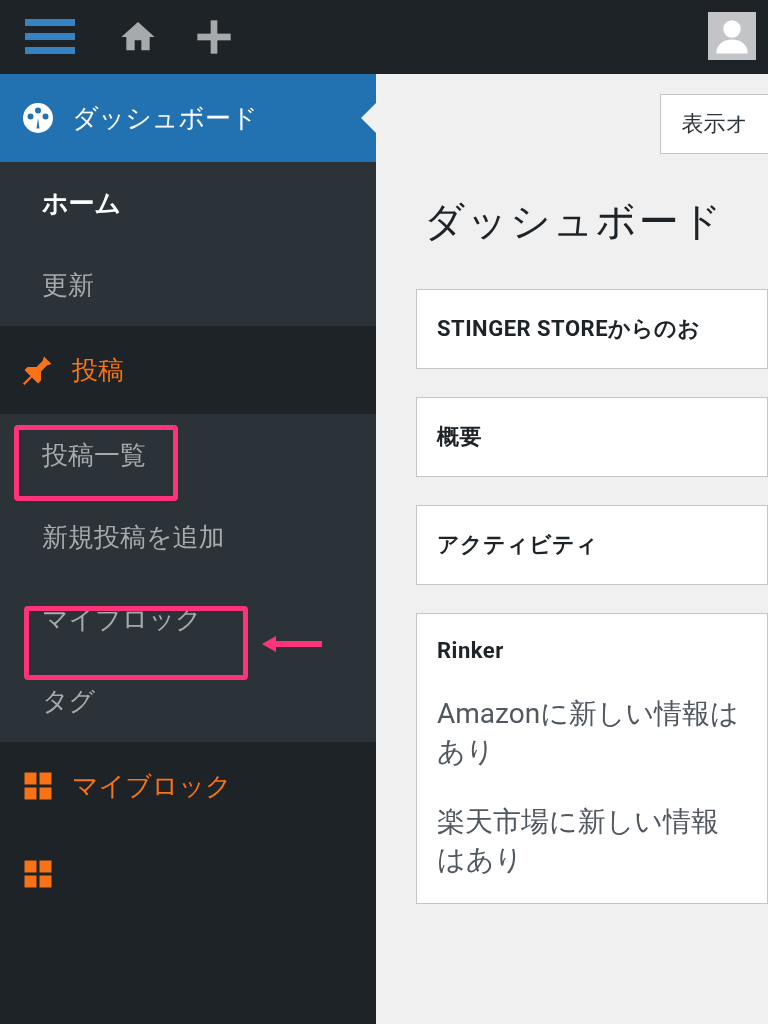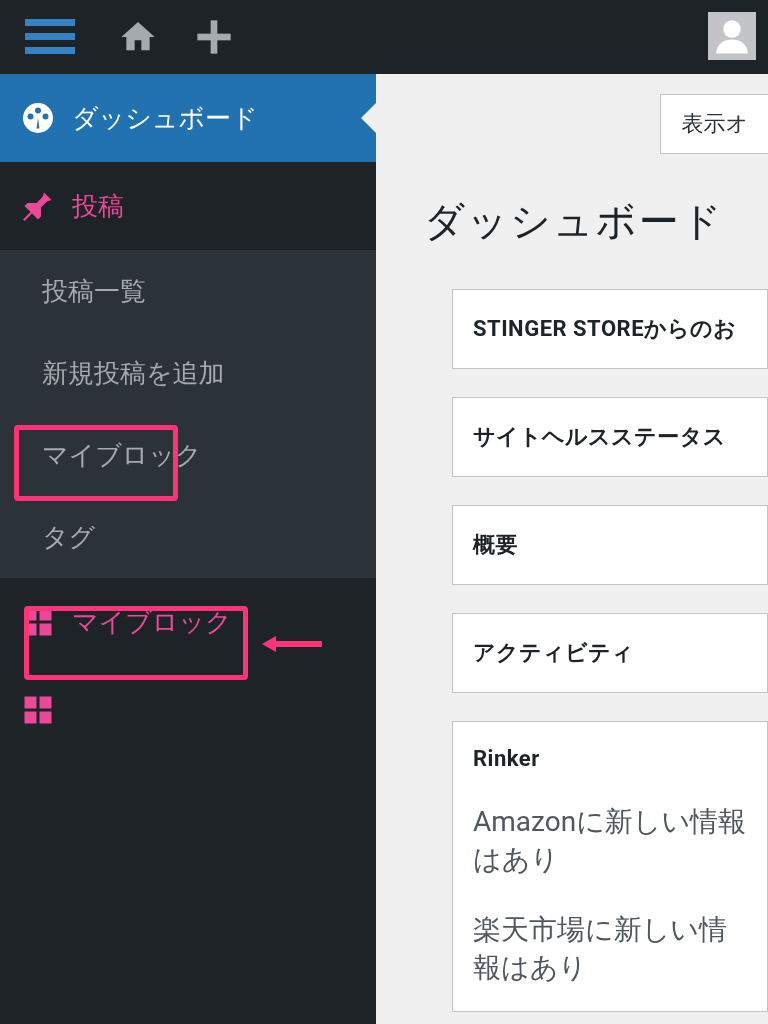--- a/index.html
+++ b/index.html
@@ -69,21 +69,21 @@
       top: 74px;
       width: 376px;
       height: 950px;
       background: #1d2327;
     }
     .menu-item {
       display: flex;
       align-items: center;
       padding: 0 20px;
       height: 88px;
-      color: #ec4899;
+      color: #f97316;
       font-size: 26px;
       cursor: pointer;
       position: relative;
     }
     .menu-item.current {
       background: #2271b1;
       color: #fff;
     }
     .menu-item.current::after {
       content: '';
@@ -181,21 +181,21 @@
     .page-title {
       font-size: 40px;
       color: #1d2327;
       font-weight: 400;
       padding: 120px 0 40px 48px;
       letter-spacing: 2px;
     }
     .widget {
       background: #fff;
       border: 1px solid #c3c4c7;
-      margin: 0 0 28px 76px;
+      margin: 0 0 28px 40px;
       padding: 24px 20px;
     }
     .widget-title {
       font-size: 22px;
       font-weight: 700;
       color: #1d2327;
       letter-spacing: 0.5px;
     }
     .widget-text {
       font-size: 28px;
@@ -236,20 +236,28 @@
 <div class="sidebar">
   <div class="menu-item current">
     <span class="menu-icon">
       <svg viewBox="0 0 24 24">
           <path d="M12 2a10 10 0 1 0 10 10A10 10 0 0 0 12 2zm0 3a2 2 0 1 1-2 2 2 2 0 0 1 2-2zm-5 4a2 2 0 1 1-2 2 2 2 0 0 1 2-2zm10 0a2 2 0 1 1-2 2 2 2 0 0 1 2-2zm-5 3l1 7h-2z"></path>
         </svg>
     </span>
     <span>ダッシュボード</span>
   </div>
 
+  <div class="submenu">
+    <div class="submenu-item bold">
+      <span>ホーム</span>
+    </div>
+    <div class="submenu-item">
+      <span>更新</span>
+    </div>
+  </div>
 
   <div class="menu-item">
     <span class="menu-icon">
       <svg viewBox="0 0 24 24">
           <path d="M16 3l5 5-3 1-4 4v6l-2 2-4-4-5 5-1-1 5-5-4-4 2-2h6l4-4z"></path>
         </svg>
     </span>
     <span>投稿</span>
   </div>
 
@@ -304,23 +312,20 @@
   <div class="screen-options">
     <span>表示オ</span>
   </div>
 
   <h1 class="page-title">ダッシュボード</h1>
 
   <div class="widget">
     <div class="widget-title">STINGER STOREからのお</div>
   </div>
 
-  <div class="widget">
-    <div class="widget-title">サイトヘルスステータス</div>
-  </div>
 
   <div class="widget">
     <div class="widget-title">概要</div>
   </div>
 
   <div class="widget">
     <div class="widget-title">アクティビティ</div>
   </div>
 
   <div class="widget" style="">

